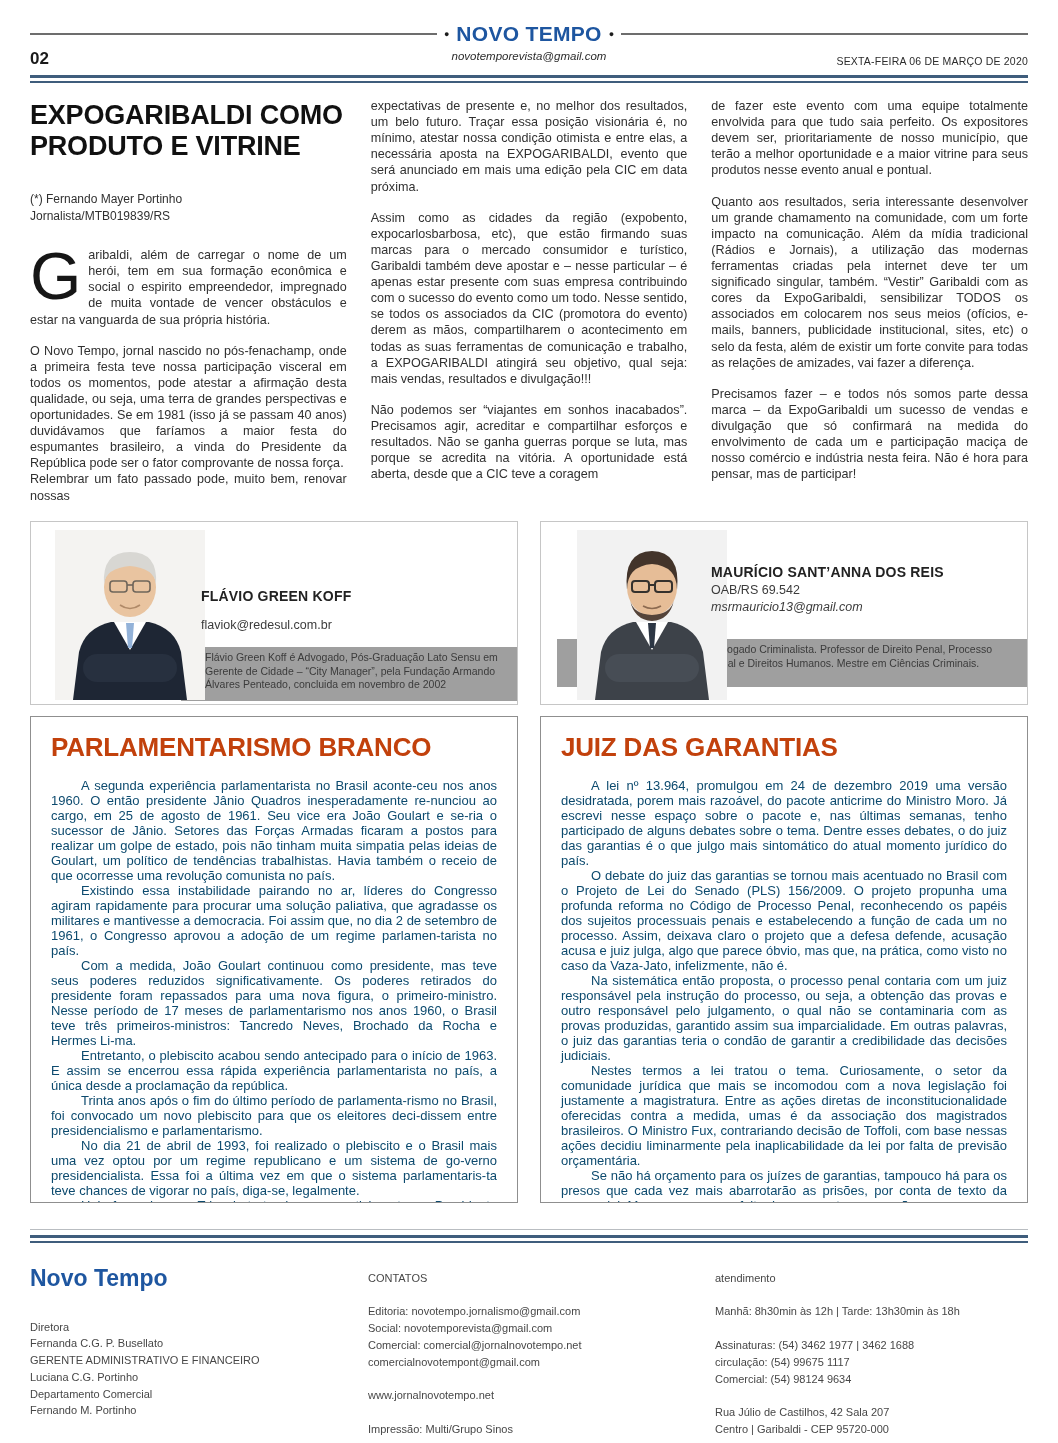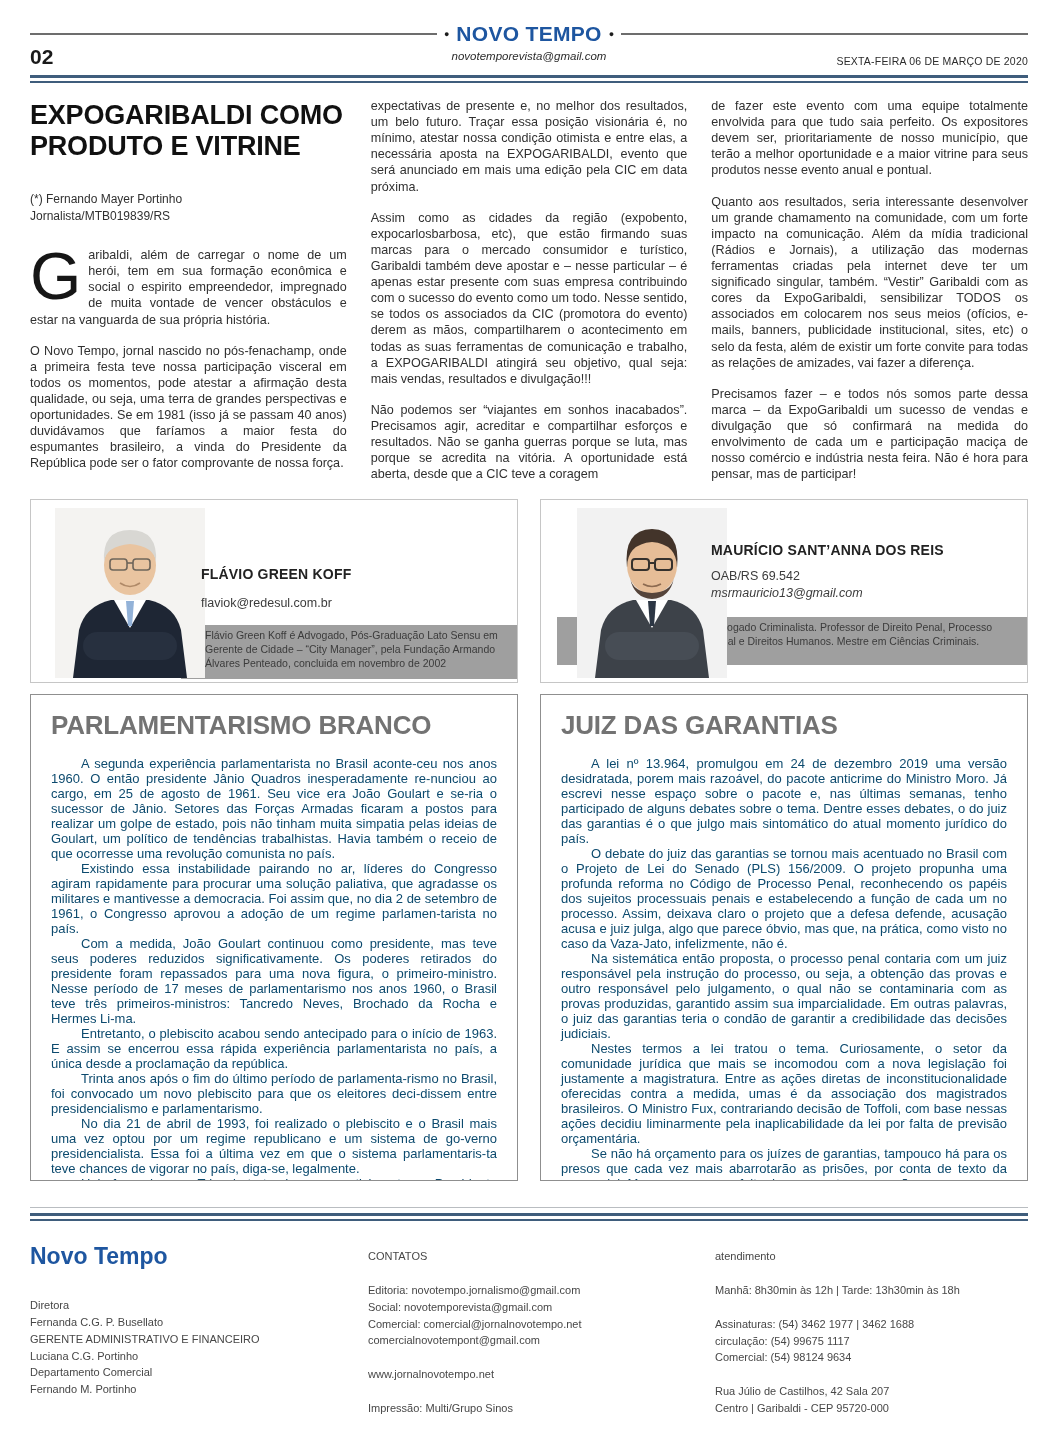--- a/index.html
+++ b/index.html
@@ -8,21 +8,21 @@
   .page { position:relative; width:1058px; min-height:1443px; background:#fff; overflow:hidden; }
   .content { padding:0 30px; }
 
   
   .header { padding-top:22px; }
   .mast-row { display:flex; align-items:center; gap:7px; height:24px; }
   .hline { flex:1; height:2px; background:#6d6d6d; }
   .dot { color:#1c1c1c; font-size:9px; line-height:1; }
   .masthead { color:#1e56a0; font-weight:bold; font-size:21px; letter-spacing:0.3px; }
   .head-row2 { position:relative; height:24px; }
-  .pagenum { position:absolute; left:0; bottom:1px; font-weight:bold; font-size:21px; color:#1a1a1a;margin-top:44px; }
+  .pagenum { position:absolute; left:0; bottom:1px; font-weight:bold; font-size:17px; color:#1a1a1a;margin-top:44px; }
   .head-email { position:absolute; left:50%; transform:translateX(-50%); bottom:8px; font-style:italic; font-size:11.5px; color:#2c2c2c; }
   .head-date { position:absolute; right:0; bottom:3px; font-size:10.5px; letter-spacing:0.2px; color:#2c2c2c; }
   .double-rule { margin-top:5px; height:8px; border-top:3px solid #3f5d7c; border-bottom:2px solid #3f5d7c; }
   .gray-pre-rule { border-top:1px solid #b9bdc1; margin-bottom:4px; }
 
   
   .article1 { display:flex; gap:24px; padding-top:15px; min-height:322px; }
   .a1col { flex:1; font-size:12.6px; line-height:1.28; text-align:justify; color:#303030; }
   .a1-title { font-size:27px; font-weight:bold; line-height:1.13; letter-spacing:-0.2px; color:#111; margin:2px 0 30px; white-space:pre-line; }
   .a1-byline { font-size:12px; line-height:1.42; margin:0 0 22px; white-space:pre-line; text-align:left; }
@@ -33,32 +33,32 @@
 
   
   .cards { display:flex; gap:22px; margin-top:17px; }
   .card { position:relative; flex:1; height:184px; border:1px solid #c6c6c6; background:#fff; }
   .card-photo { position:absolute; left:24px; top:8px; width:150px; height:170px; z-index:2; }
   .card2 .card-photo { left:36px; }
   .card-text { position:absolute; left:170px; right:16px; z-index:3; }
   .card1 .card-text { top:66px; }
   .card2 .card-text { top:42px; }
   .card-name { font-weight:bold; font-size:14px; letter-spacing:0.2px; color:#222; margin-bottom:13px; }
-  .card2 .card-name { margin-bottom:10px; }
+  .card2 .card-name { margin-bottom:2px; }
   .card-line { font-size:12.5px; color:#3c3c3c; line-height:1.35; }
   .card-line.italic { font-style:italic; }
   .card-bar { position:absolute; background:#9f9f9f; z-index:1; display:flex; }
   .card1 .card-bar { left:150px; right:0; bottom:3px; height:54px; padding:4px 14px 4px 24px; }
   .card2 .card-bar { left:16px; right:0; bottom:17px; height:48px; padding:4px 14px 4px 152px; }
   .card-caption { font-size:10.5px; line-height:1.32; color:#3b3b3b; }
 
   
   .boxes { display:flex; gap:22px; margin-top:11px; }
   .box { flex:1; border:1px solid #8f8f8f; padding:15px 20px 18px; height:487px; overflow:hidden; }
-  .box h2 { font-size:26px; font-weight:bold; letter-spacing:-0.2px; color:#737373; margin:0 0 15px; }
+  .box h2 { font-size:26px; font-weight:bold; letter-spacing:-0.2px; color:#c2410c; margin:0 0 15px; }
   .box p { margin:0; text-indent:30px; font-size:13px; line-height:1.155; text-align:justify; color:#0c4a6e; }
 
   
   .footer-sep { margin-top:26px; }
   .footer { display:flex; padding-top:22px; }
   .fcol1 { width:338px; }
   .fcol2 { width:347px; padding-top:5px; }
   .fcol3 { flex:1; padding-top:5px; }
   .brand { color:#1e56a0; font-weight:bold; font-size:23px; margin:0 0 27px; }
   .fblock { white-space:pre-line; font-size:11px; color:#474747; line-height:1.52; margin:0 0 17px; }
@@ -86,20 +86,21 @@
   </header>
 
   <section class="article1 content">
     <div class="a1col">
       <h1 class="a1-title">EXPOGARIBALDI COMO
 PRODUTO E VITRINE</h1>
       <div class="a1-byline">(*) Fernando Mayer Portinho
 Jornalista/MTB019839/RS</div>
       <p><span class="dropcap">G</span><span>aribaldi, além de carregar o nome de um herói, tem em sua formação econômica e social o espirito empreendedor, impregnado de muita vontade de vencer obstáculos e estar na vanguarda de sua própria história.</span></p>
       <p class="mb0">O Novo Tempo, jornal nascido no pós-fenachamp, onde a primeira festa teve nossa participação visceral em todos os momentos, pode atestar a afirmação desta qualidade, ou seja, uma terra de grandes perspectivas e oportunidades. Se em 1981 (isso já se passam 40 anos) duvidávamos que faríamos a maior festa do espumantes brasileiro, a vinda do Presidente da República pode ser o fator comprovante de nossa força.</p>
+      <p class="m0">Relembrar um fato passado pode, muito bem, renovar nossas</p>
     </div>
     <div class="a1col">
       <p>expectativas de presente e, no melhor dos resultados, um belo futuro. Traçar essa posição visionária é, no mínimo, atestar nossa condição otimista e entre elas, a necessária aposta na EXPOGARIBALDI, evento que será anunciado em mais uma edição pela CIC em data próxima.</p>
       <p>Assim como as cidades da região (expobento, expocarlosbarbosa, etc), que estão firmando suas marcas para o mercado consumidor e turístico, Garibaldi também deve apostar e – nesse particular –  é apenas estar presente com suas empresa contribuindo com o sucesso do evento como um todo. Nesse sentido, se todos os associados da CIC (promotora do evento) derem as mãos, compartilharem o acontecimento em todas as suas ferramentas de comunicação e trabalho, a EXPOGARIBALDI atingirá seu objetivo, qual seja: mais vendas, resultados e divulgação!!!</p>
       <p class="m0">Não podemos ser “viajantes em sonhos inacabados”. Precisamos agir, acreditar e compartilhar esforços e resultados. Não se ganha guerras porque se luta, mas porque se acredita na vitória. A oportunidade está aberta, desde que a CIC teve a coragem</p>
     </div>
     <div class="a1col">
       <p>de fazer este evento com uma equipe totalmente envolvida para que tudo saia perfeito. Os expositores devem ser, prioritariamente de nosso município, que terão a melhor oportunidade e a maior vitrine para seus produtos nesse evento anual e pontual.</p>
       <p>Quanto aos resultados, seria interessante desenvolver um grande chamamento na comunidade, com um forte impacto na comunicação. Além da mídia tradicional (Rádios e Jornais), a utilização das modernas ferramentas criadas pela internet deve ter um significado singular, também. “Vestir” Garibaldi com as cores da ExpoGaribaldi, sensibilizar TODOS os associados em colocarem nos seus meios (ofícios, e-mails, banners, publicidade institucional, sites, etc) o selo da festa, além de existir um forte convite para todas as relações de amizades, vai fazer a diferença.</p>
       <p class="m0">Precisamos fazer – e todos nós somos parte dessa marca – da ExpoGaribaldi um sucesso de vendas e divulgação que só confirmará na medida do envolvimento de cada um e participação maciça de nosso comércio e indústria nesta feira. Não é hora para pensar, mas de participar!</p>

